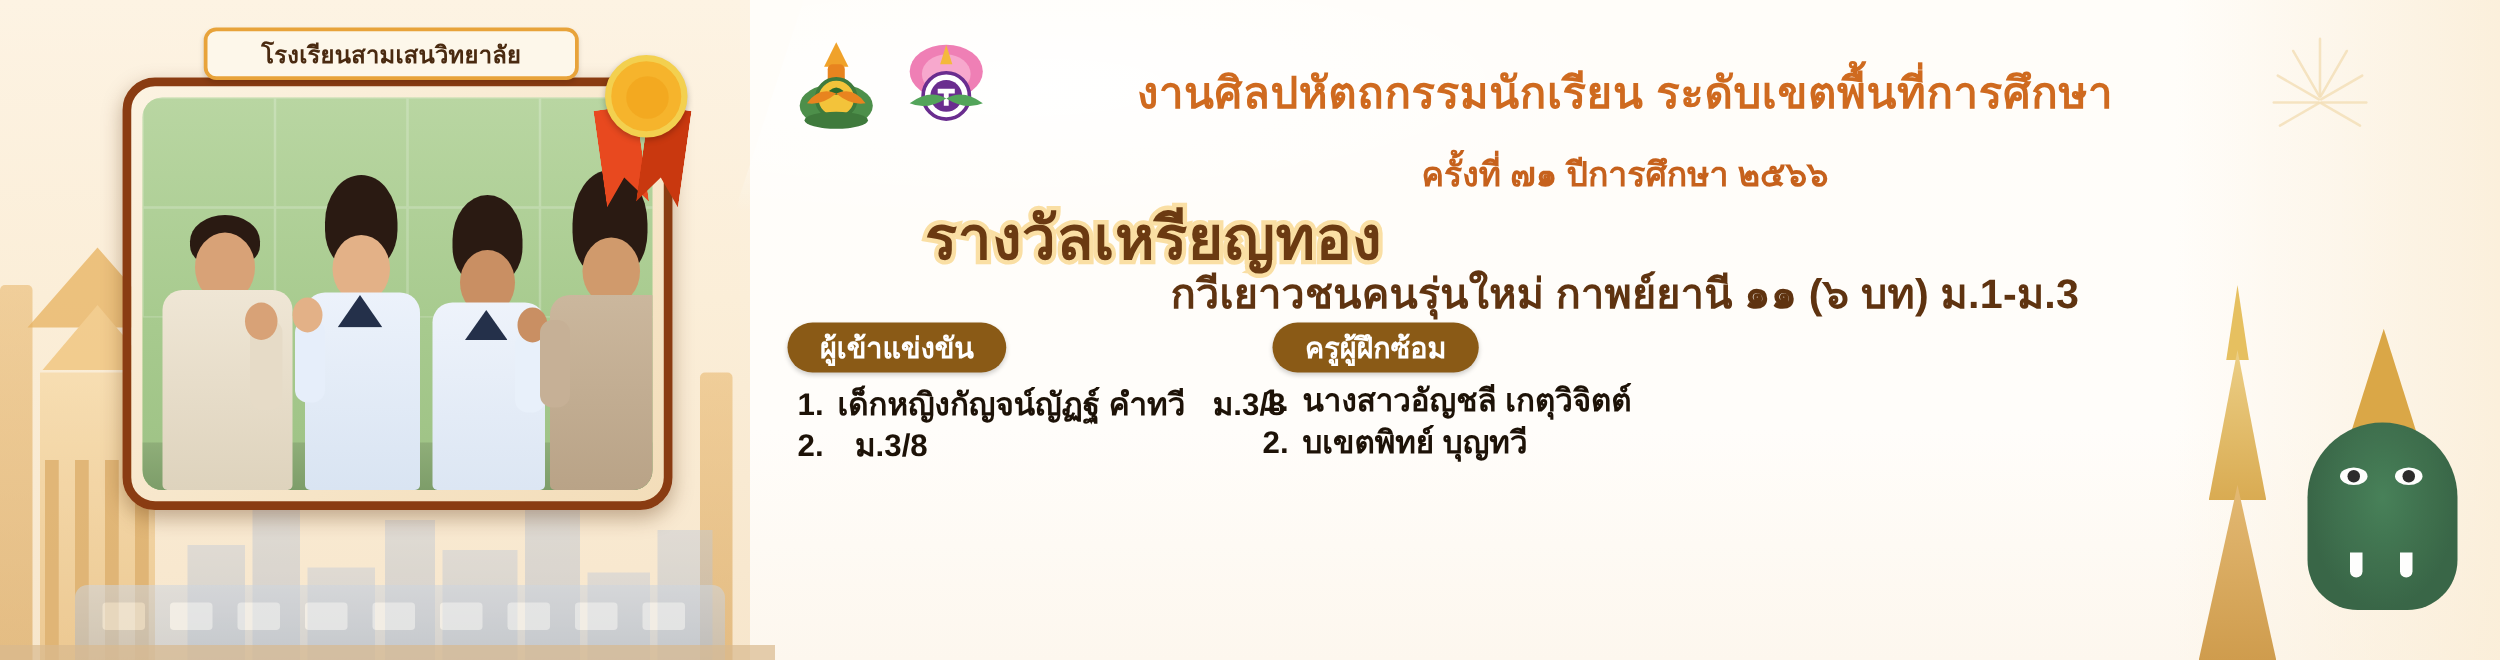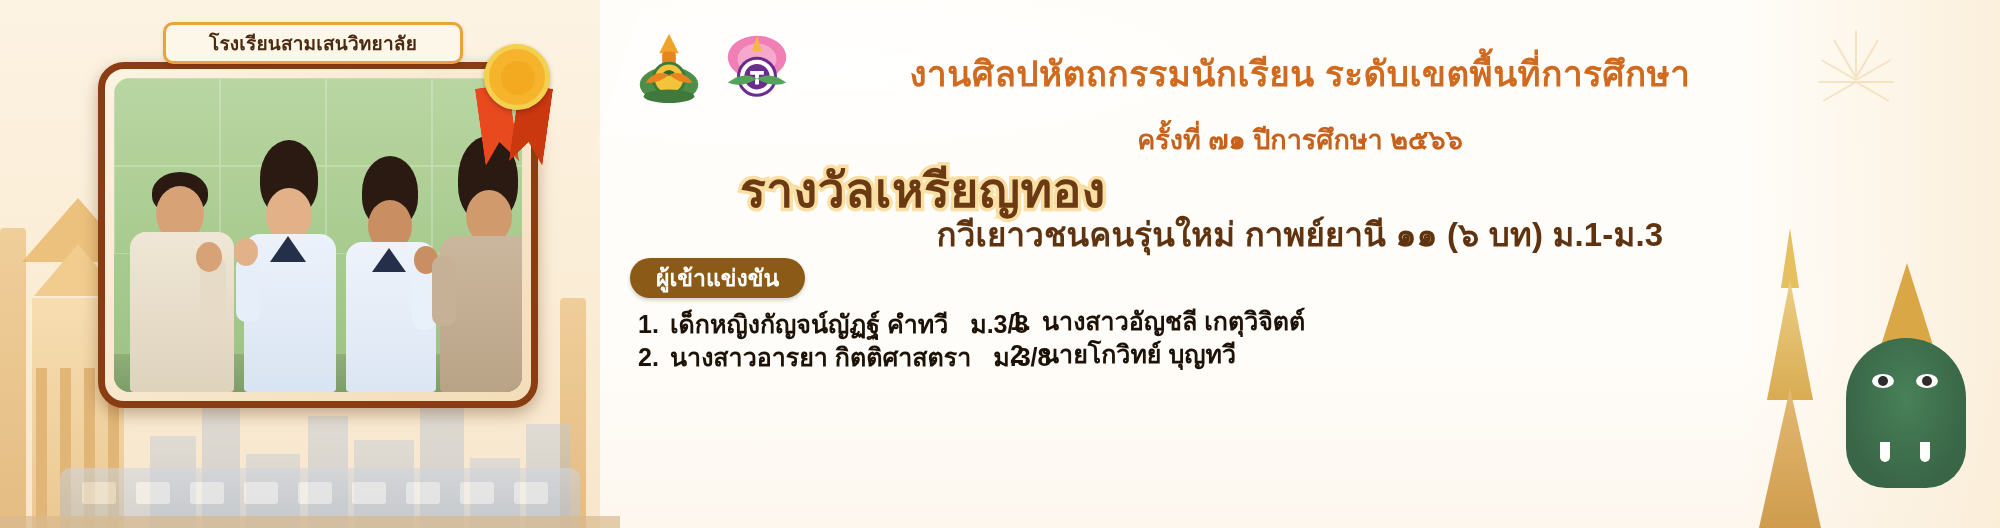--- a/index.html
+++ b/index.html
@@ -380,39 +380,41 @@
 
     <div class="hdr-title">งานศิลปหัตถกรรมนักเรียน ระดับเขตพื้นที่การศึกษา</div>
     <div class="hdr-round">ครั้งที่ ๗๑ ปีการศึกษา ๒๕๖๖</div>
 
     <div class="award-title">รางวัลเหรียญทอง</div>
     <div class="event-title">กวีเยาวชนคนรุ่นใหม่ กาพย์ยานี ๑๑ (๖ บท) ม.1-ม.3</div>
 
     <div class="pill pill-students">
       <span>ผู้เข้าแข่งขัน</span>
     </div>
+    <div class="pill pill-teachers">
+      <span>ครูผู้ฝึกซ้อม</span>
+    </div>
 
     <div class="list list-students">
       <div class="list-row">
         <span class="num">1.</span>
         <span>เด็กหญิงกัญจน์ญัฏฐ์ คำทวี</span>
         <span class="grade">ม.3/8</span>
       </div>
       <div class="list-row">
         <span class="num">2.</span>
-        <span>นางสาวอารยา กิตติศาสตรา</span>
         <span class="grade">ม.3/8</span>
       </div>
     </div>
 
     <div class="list list-teachers">
       <div class="list-row">
         <span class="num">1.</span>
         <span>นางสาวอัญชลี เกตุวิจิตต์</span>
       </div>
       <div class="list-row">
         <span class="num">2.</span>
-        <span>นายโกวิทย์ บุญทวี</span>
+        <span>บเขตพิทย์ บุญทวี</span>
       </div>
     </div>
 
   </div>
 </div>
 
 </body></html>

